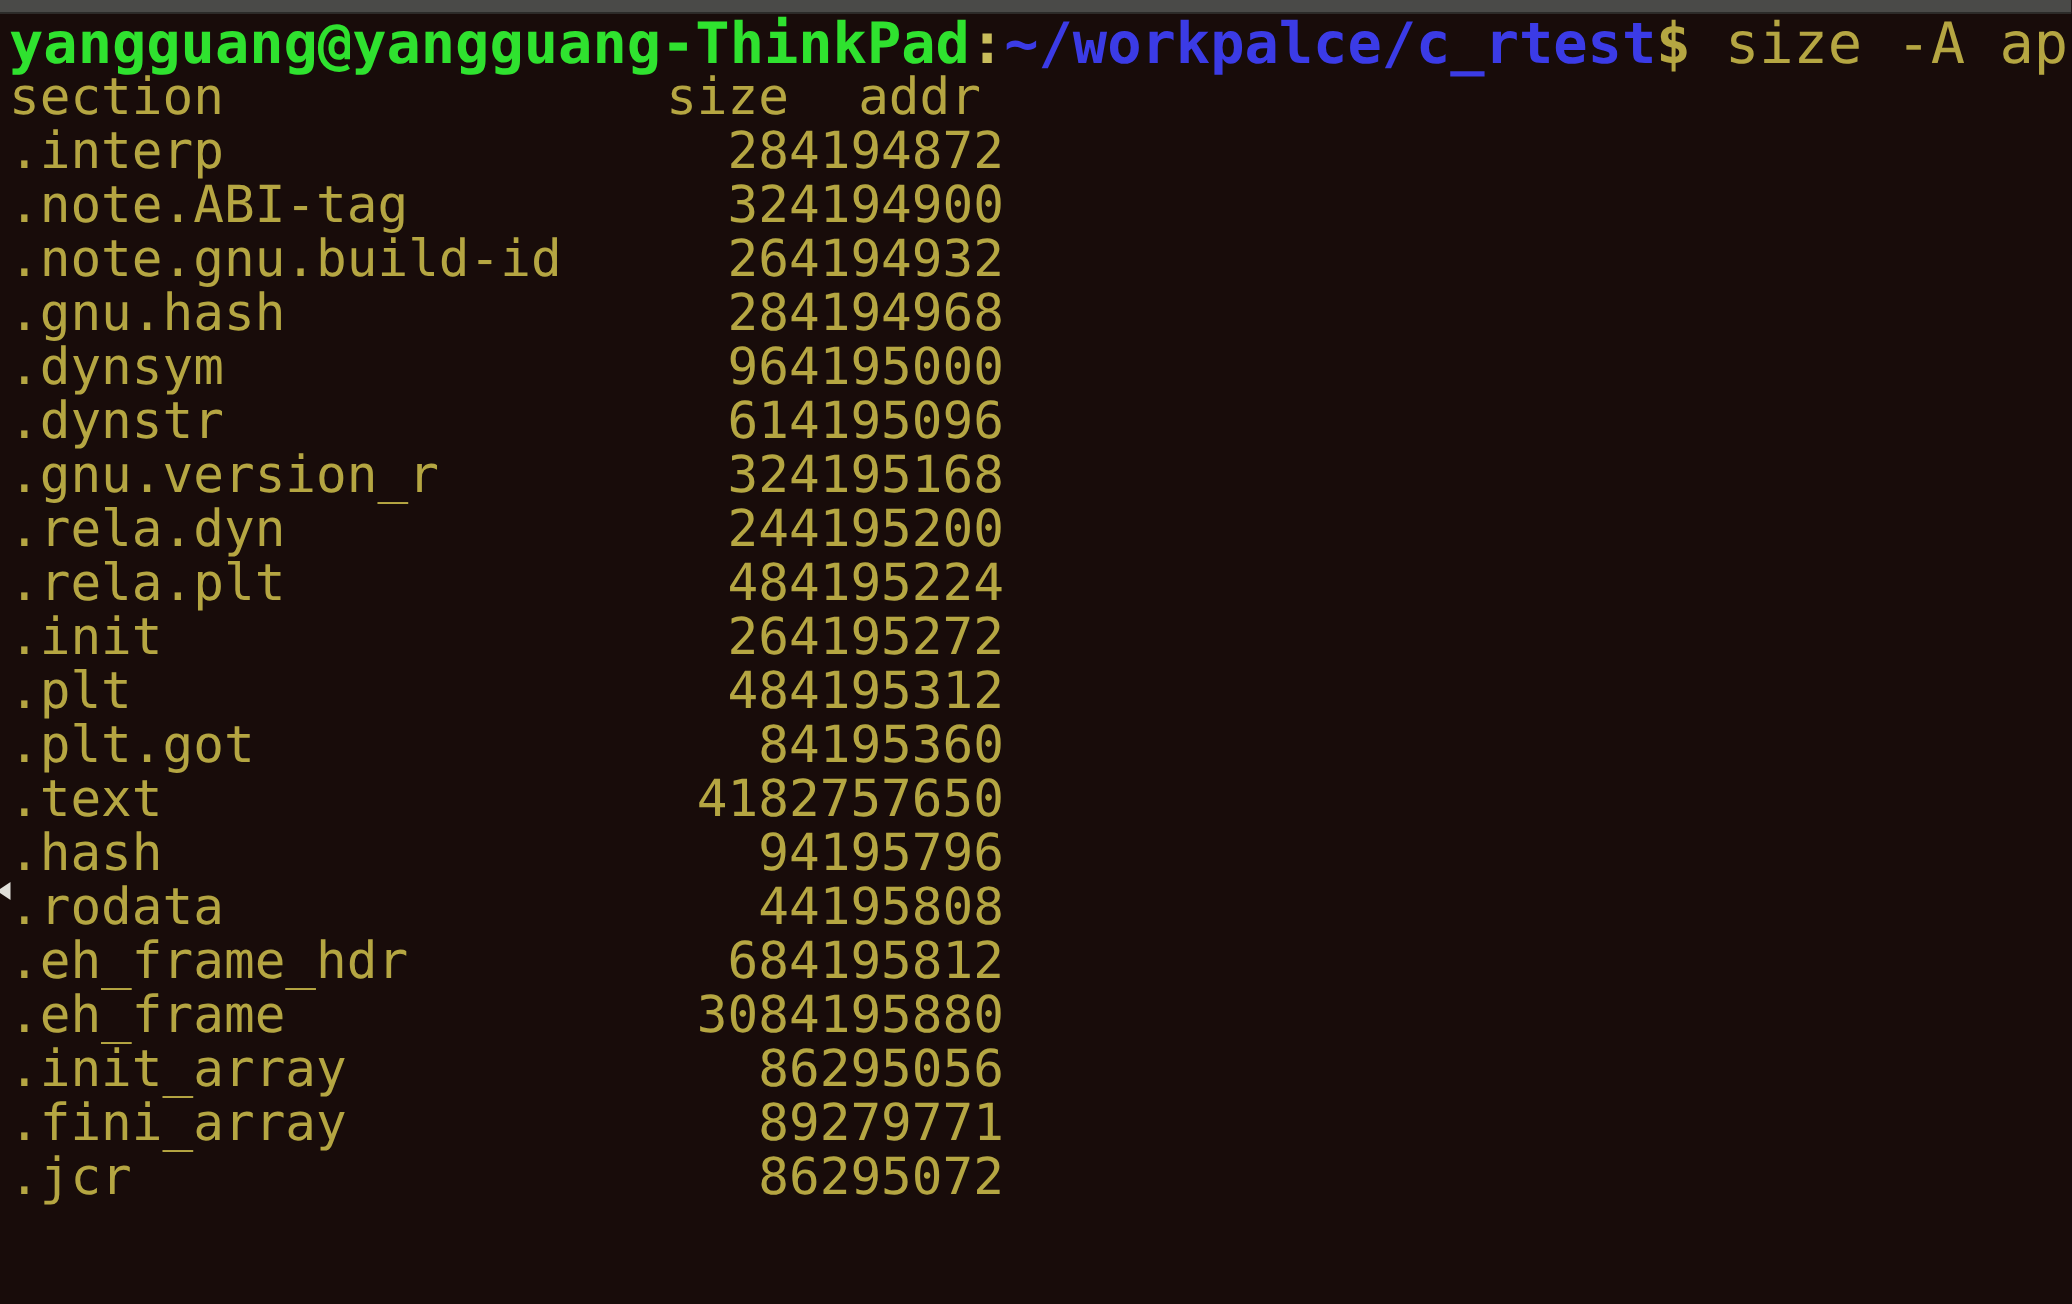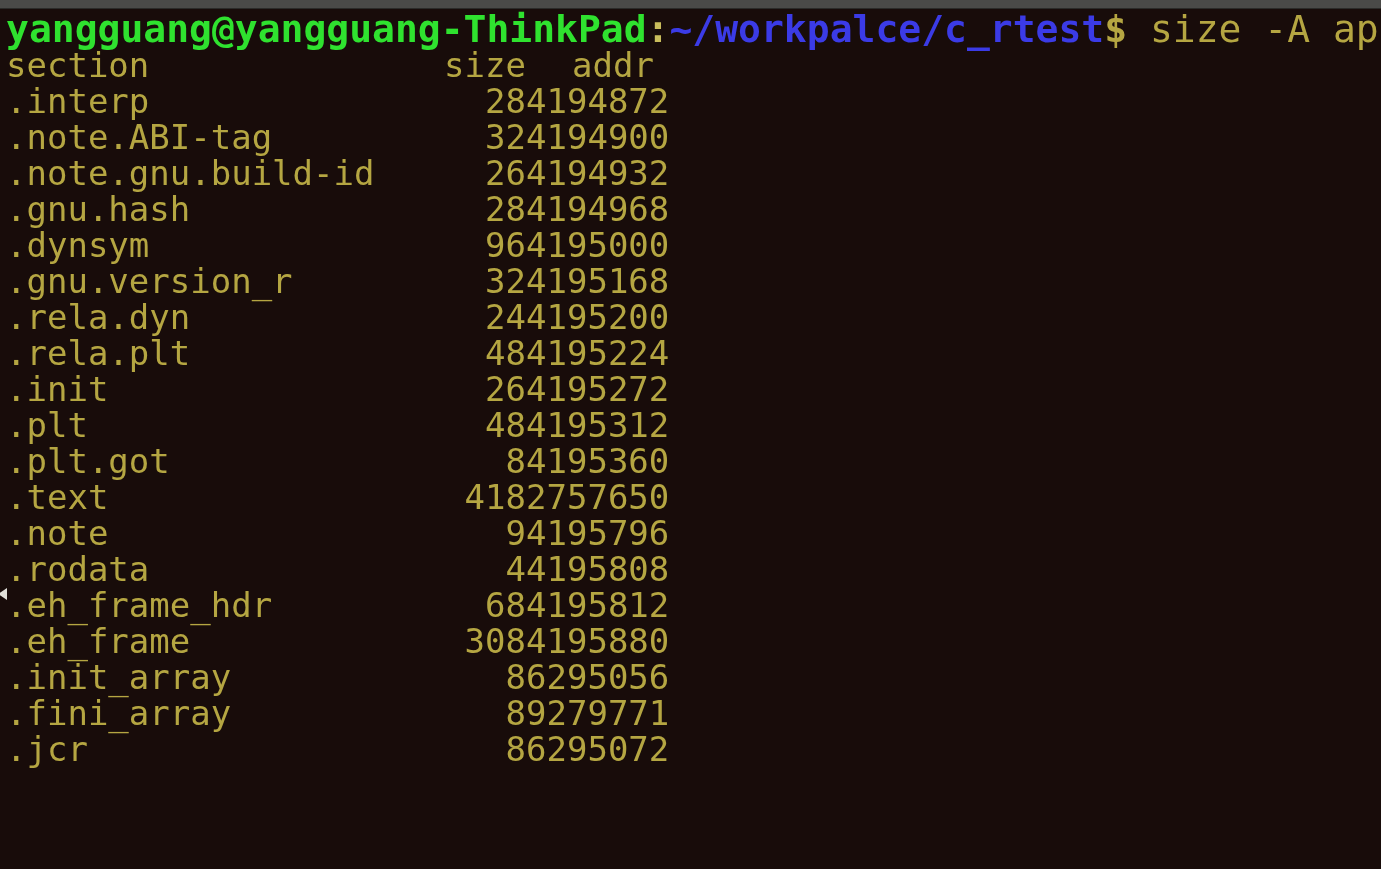--- a/index.html
+++ b/index.html
@@ -111,28 +111,29 @@
 
 
     <div class="row"><span class="col-section">section</span><span class="col-size">size</span><span class="col-addr">addr</span></div>
 
     <div id="rows-container">
         <div class="row"><span class="col-section">.interp</span><span class="col-size">28</span><span class="col-addr">4194872</span></div>
         <div class="row"><span class="col-section">.note.ABI-tag</span><span class="col-size">32</span><span class="col-addr">4194900</span></div>
         <div class="row"><span class="col-section">.note.gnu.build-id</span><span class="col-size">26</span><span class="col-addr">4194932</span></div>
         <div class="row"><span class="col-section">.gnu.hash</span><span class="col-size">28</span><span class="col-addr">4194968</span></div>
         <div class="row"><span class="col-section">.dynsym</span><span class="col-size">96</span><span class="col-addr">4195000</span></div>
+        <div class="row"><span class="col-section">.dynstr</span><span class="col-size">61</span><span class="col-addr">4195096</span></div>
         <div class="row"><span class="col-section">.gnu.version_r</span><span class="col-size">32</span><span class="col-addr">4195168</span></div>
         <div class="row"><span class="col-section">.rela.dyn</span><span class="col-size">24</span><span class="col-addr">4195200</span></div>
         <div class="row"><span class="col-section">.rela.plt</span><span class="col-size">48</span><span class="col-addr">4195224</span></div>
         <div class="row"><span class="col-section">.init</span><span class="col-size">26</span><span class="col-addr">4195272</span></div>
         <div class="row"><span class="col-section">.plt</span><span class="col-size">48</span><span class="col-addr">4195312</span></div>
         <div class="row"><span class="col-section">.plt.got</span><span class="col-size">8</span><span class="col-addr">4195360</span></div>
         <div class="row"><span class="col-section">.text</span><span class="col-size">418</span><span class="col-addr">2757650</span></div>
-        <div class="row"><span class="col-section">.note</span><span class="col-size">9</span><span class="col-addr">4195796</span></div>
+        <div class="row"><span class="col-section">.hash</span><span class="col-size">9</span><span class="col-addr">4195796</span></div>
         <div class="row"><span class="col-section">.rodata</span><span class="col-size">4</span><span class="col-addr">4195808</span></div>
         <div class="row"><span class="col-section">.eh_frame_hdr</span><span class="col-size">68</span><span class="col-addr">4195812</span></div>
         <div class="row"><span class="col-section">.eh_frame</span><span class="col-size">308</span><span class="col-addr">4195880</span></div>
         <div class="row"><span class="col-section">.init_array</span><span class="col-size">8</span><span class="col-addr">6295056</span></div>
         <div class="row"><span class="col-section">.fini_array</span><span class="col-size">8</span><span class="col-addr">9279771</span></div>
         <div class="row"><span class="col-section">.jcr</span><span class="col-size">8</span><span class="col-addr">6295072</span></div>
       </div>
 
   </div>
 

